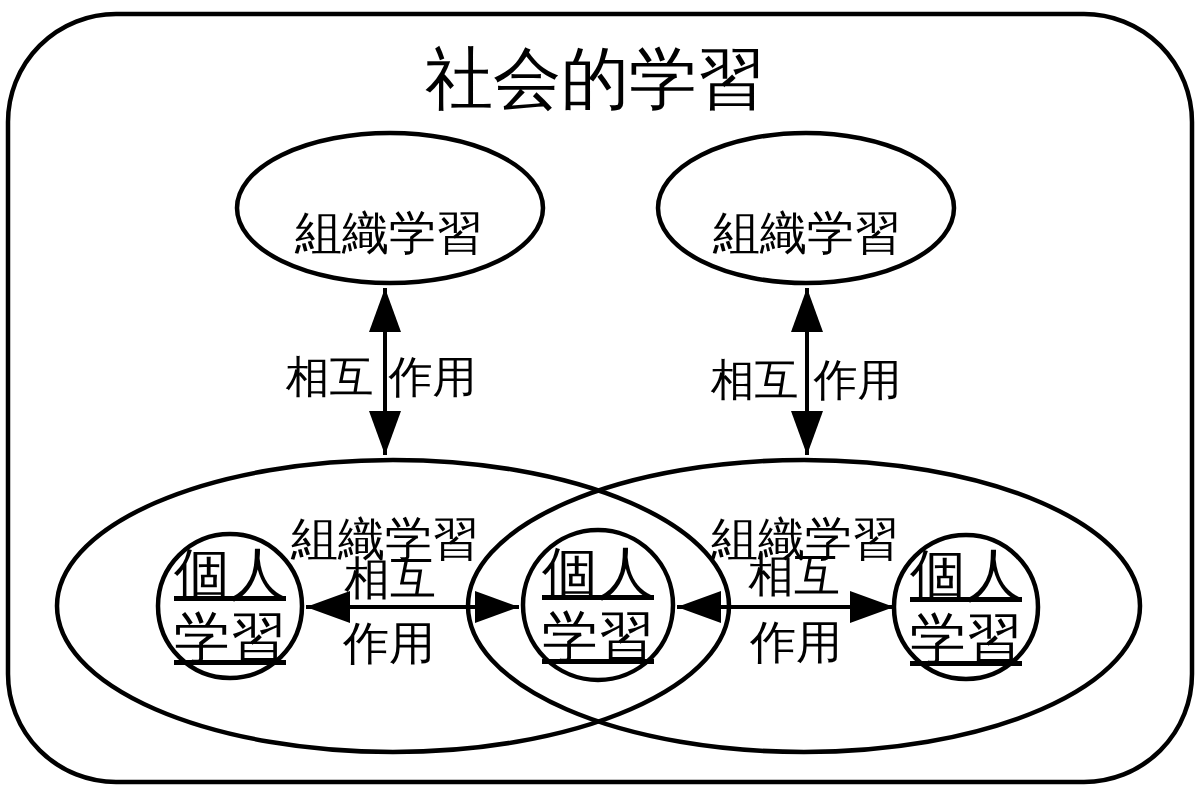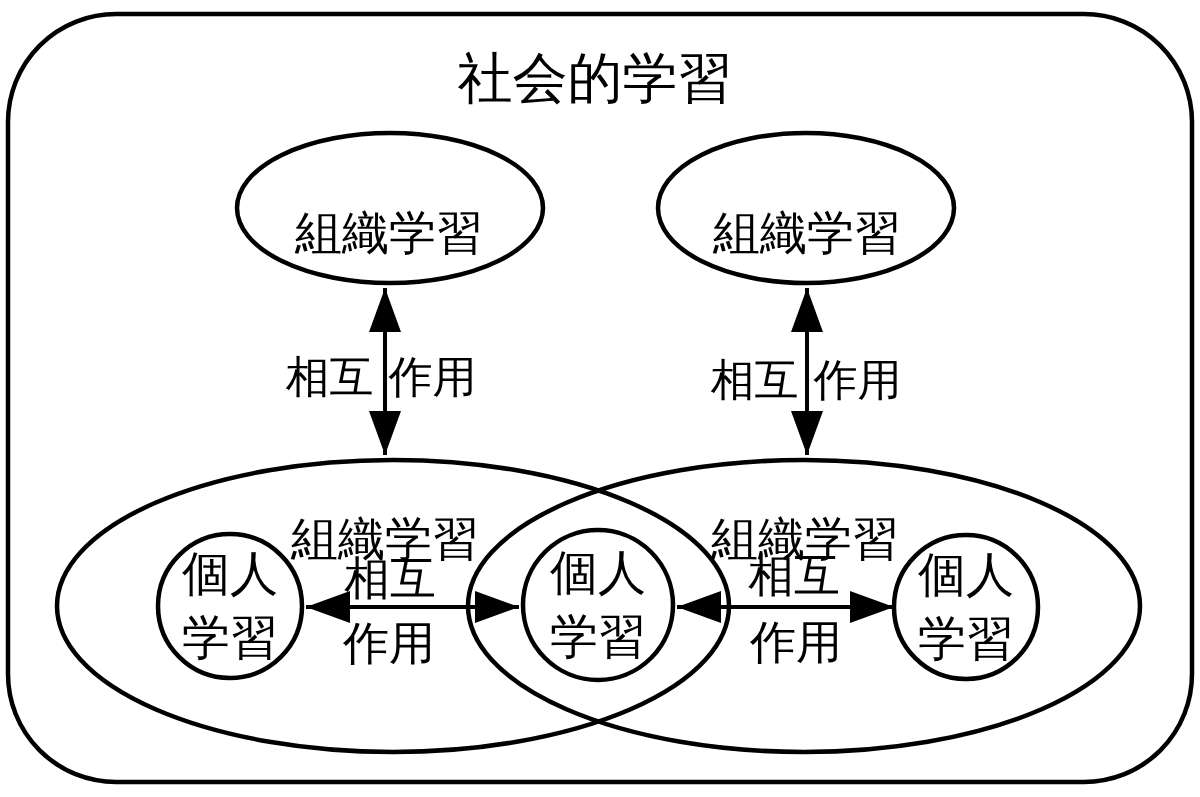--- a/index.html
+++ b/index.html
@@ -22,25 +22,25 @@
   }
   .label {
     position: absolute;
     transform: translate(-50%, -50%);
     white-space: nowrap;
     color: #000000;
     line-height: 1;
     text-align: center;
     font-family: "Liberation Sans", sans-serif;
   }
-  .title-label   { font-size: 55px; }
+  .title-label   { font-size: 68px; }
   .ellipse-label { font-size: 47px; margin-top: 26px; }
   .varrow-label  { font-size: 44px; display: flex; gap: 15px; }
   .harrow-label  { font-size: 46px; }
-  .circle-label  { font-size: 48px; line-height: 64px; }
+  .circle-label  { font-size: 56px; line-height: 64px; text-decoration: underline; }
 </style>
 </head>
 <body>
 
 <div id="canvas">
 
   <svg id="shapes" width="1200" height="797" viewBox="0 0 1200 797">
     <defs>
       <marker id="ah" viewBox="0 0 11 8" refX="11" refY="4" markerWidth="11" markerHeight="8" orient="auto-start-reverse">
         <path d="M0,0 L11,4 L0,8 Z" fill="#000000"></path>

